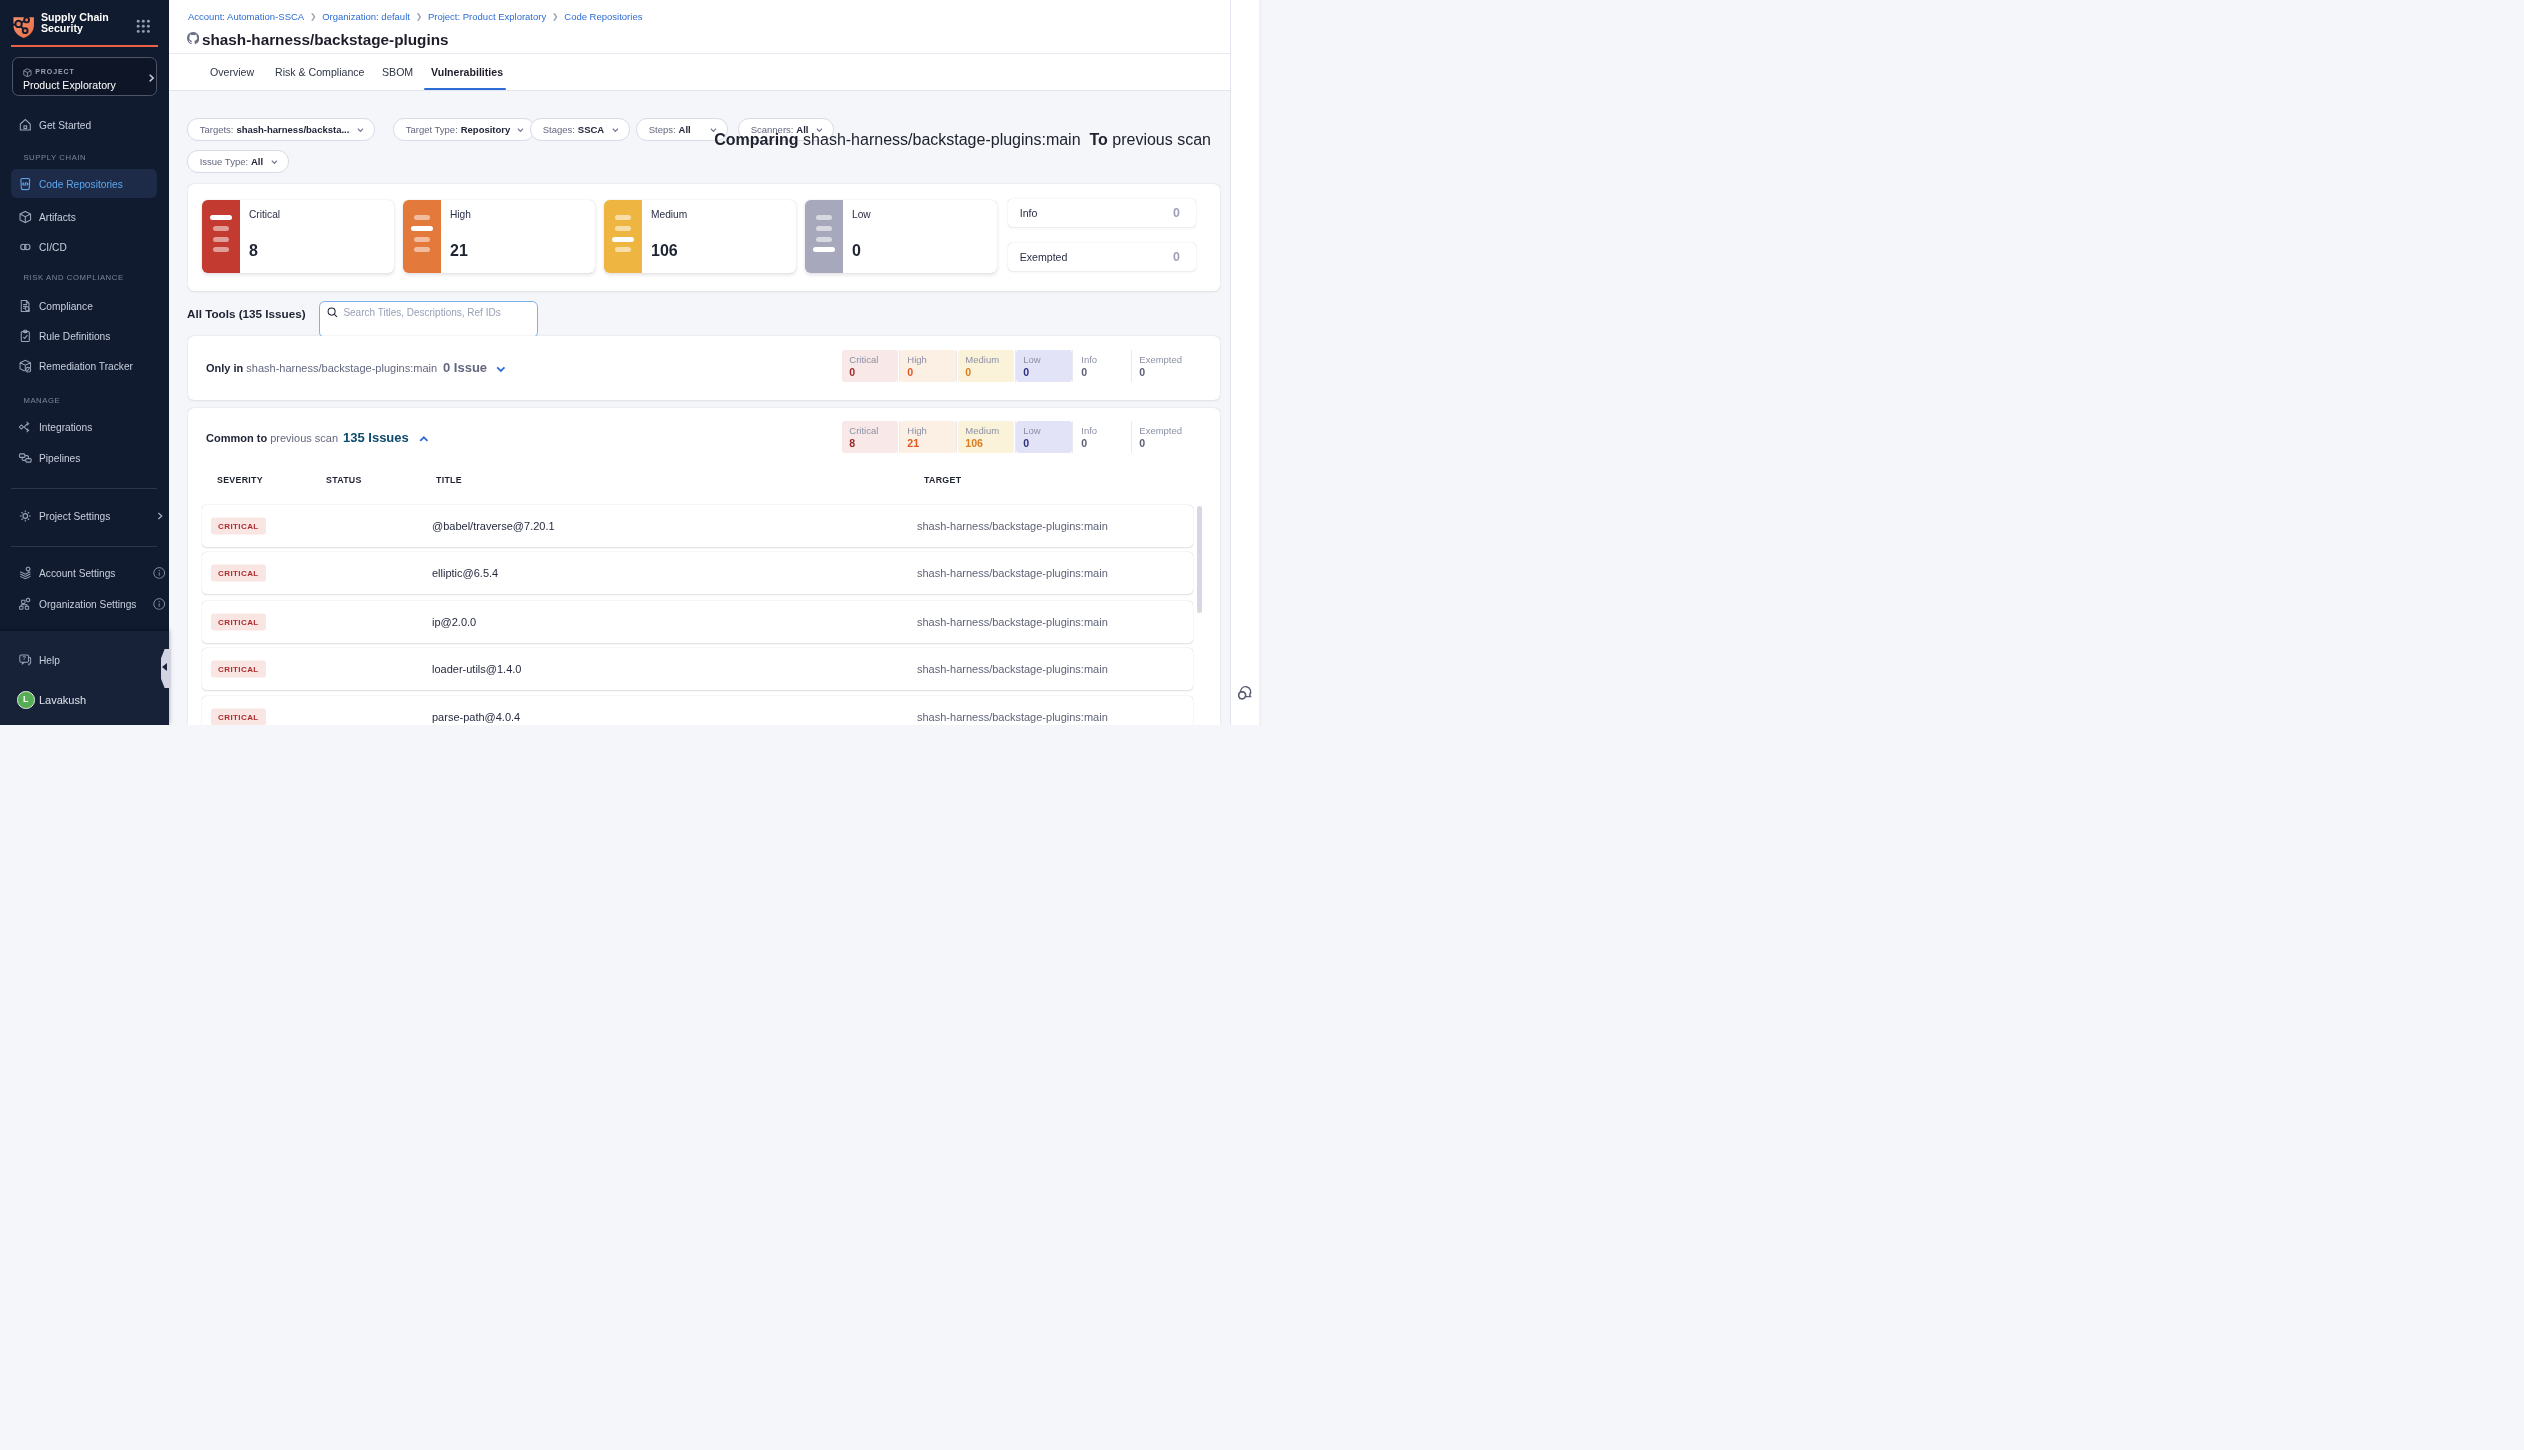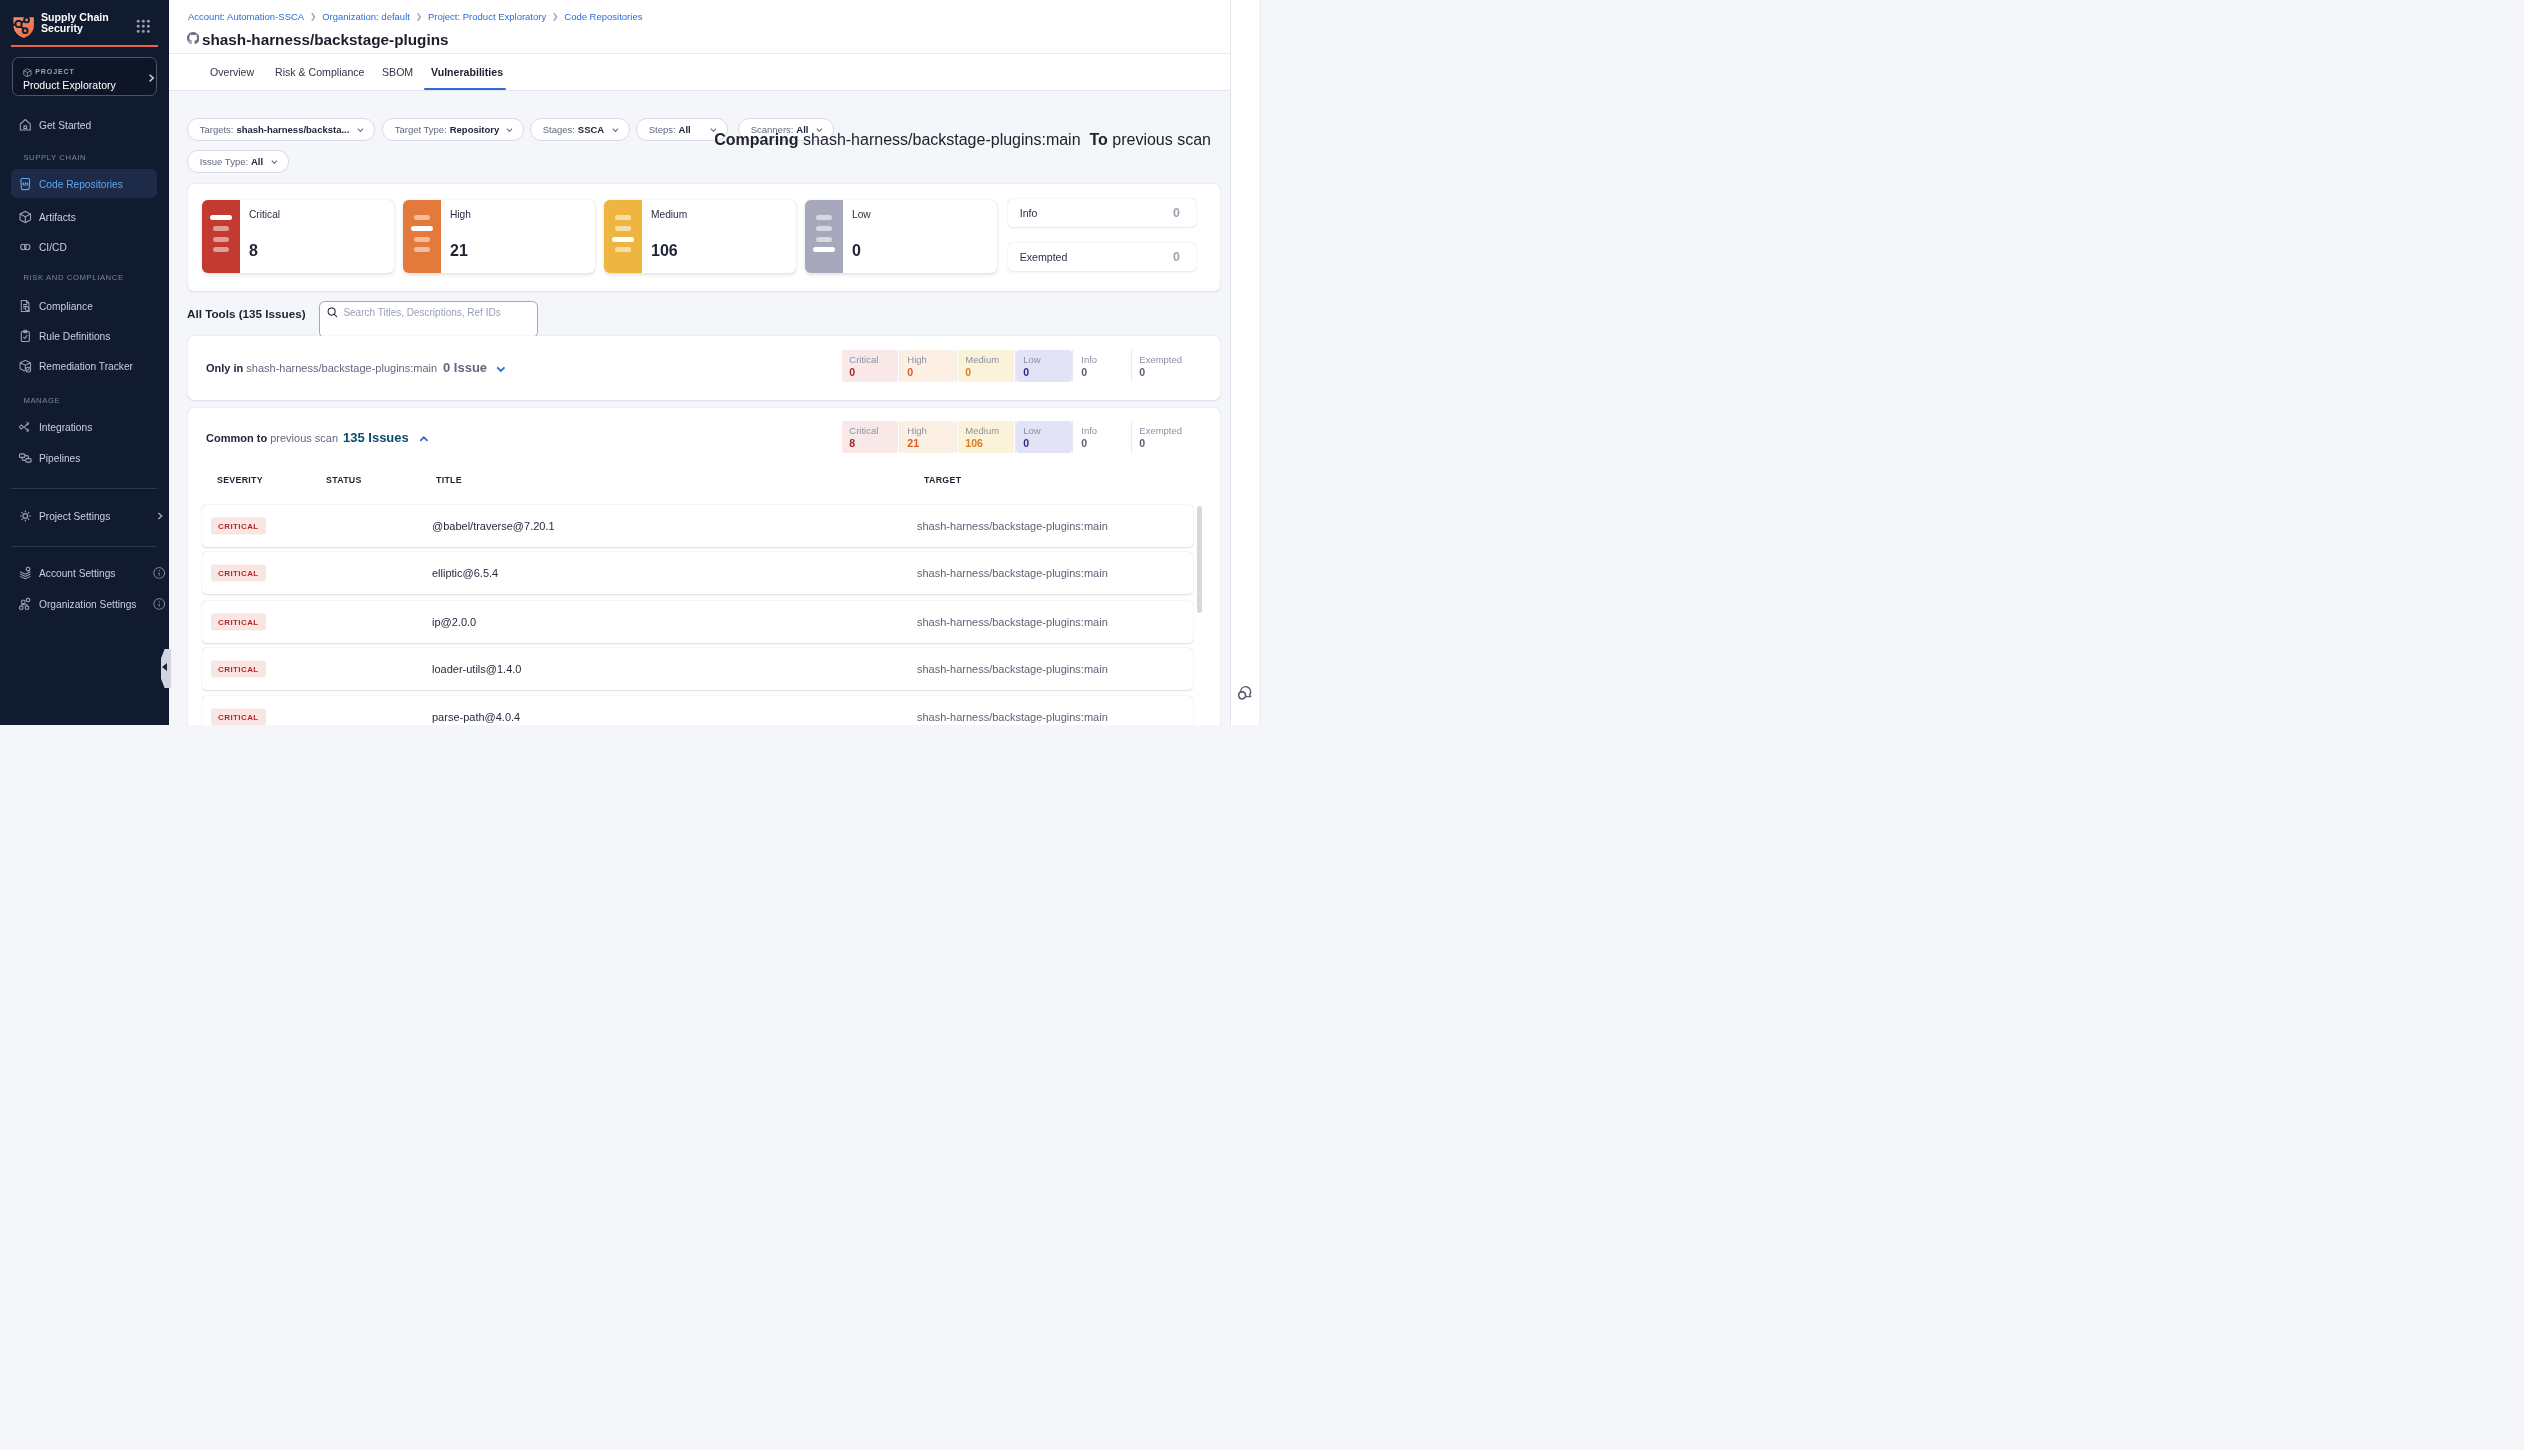--- a/index.html
+++ b/index.html
@@ -206,20 +206,34 @@
         <circle cx="13.8" cy="4.6" r="2.4"></circle>
         <path d="M13.8 1.6 V2.3 M13.8 6.9 V7.6 M10.8 4.6 H11.5 M16.1 4.6 H16.8"></path>
       </svg>
     <div class="lb">Organization Settings</div>
     <svg class="abs" style="right:17.5px;top:50%;transform:translateY(-50%)" width="12.4" height="12.4" viewBox="0 0 17 17" fill="none" stroke="#8a92a6" stroke-width="1.3">
         <circle cx="8.5" cy="8.5" r="7.4"></circle>
         <path d="M8.5 7.6 V12.2"></path>
         <circle cx="8.5" cy="5.2" r=".9" fill="#8a92a6" stroke="none"></circle>
       </svg>
   </div>
+  <div id="sidebot">
+    <div class="navrow" style="top:14.6px">
+      <svg class="ic" viewBox="0 0 20 20" fill="none" stroke="#9aa2b6" stroke-width="1.4">
+          <rect x="2.5" y="3" width="12" height="10" rx="2"></rect>
+          <path d="M6 13 L6 15.5 L9 13"></path>
+          <path d="M14.5 6.5 H16 C16.8 6.5 17.3 7 17.3 7.8 V14.2 L15 16.5 V14.8"></path>
+          <text x="8.5" y="10.6" font-size="8.5" font-weight="bold" fill="#9aa2b6" stroke="none" text-anchor="middle">?</text>
+        </svg>
+      <div class="lb">Help</div>
+    </div>
+    <div class="abs" style="left:17px;top:60px;width:17.5px;height:17.5px;border-radius:50%;background:#55ad55;border:1.1px solid #dfeede"></div>
+    <div class="abs" style="left:17px;top:60px;width:17.5px;height:17.5px;text-align:center;line-height:17.5px;font-size:8.8px;font-weight:700;color:#fff">L</div>
+    <div class="abs" style="left:39px;top:63px;font-size:11px;color:#dfe3ec">Lavakush</div>
+  </div>
 
   <div class="abs" style="left:161px;top:649px;width:10.2px;height:39px;background:#d2d4e2;clip-path:polygon(0 24%,36% 0,100% 0,100% 100%,36% 100%,0 76%)"></div>
   <div class="abs" style="left:162px;top:663px;width:0;height:0;border-top:4px solid transparent;border-bottom:4px solid transparent;border-right:5.1px solid #1b2436"></div>
 </div>
 
 <div id="rail"></div>
 <div id="railstrip"></div>
 <svg class="abs" style="left:1237px;top:685px" width="17.5" height="17.5" viewBox="0 0 24 24" fill="none" stroke="#5b5f75" stroke-width="1.9">
   <path d="M5.1 11.3 A7 7 0 1 1 17.3 13.6 L18.5 15.9 L10.9 15.9"></path>
   <circle cx="7" cy="14.1" r="4.8" fill="#fff"></circle>
@@ -240,21 +254,21 @@
 <div class="tab" style="left:210px">Overview</div>
 <div class="tab" style="left:275px">Risk &amp; Compliance</div>
 <div class="tab" style="left:382px">SBOM</div>
 <div class="tab" style="left:431px;font-weight:700;color:#1d1d2b">Vulnerabilities</div>
 <div class="abs" style="left:424px;top:88px;width:82px;height:2.2px;background:#2e6cd6;border-radius:1.5px"></div>
 
 <div class="pill" style="left:187px;top:118px;width:188px">Targets: <b>shash-harness/backsta...</b>
   <svg width="8.8" height="8.8" viewBox="0 0 12 12" fill="none" stroke="#6b7390" stroke-width="1.6">
       <path d="M2.5 4.2 L6 7.8 L9.5 4.2"></path>
     </svg></div>
-<div class="pill" style="left:382px;top:118px;width:142px">Target Type: <b>Repository</b>
+<div class="pill" style="left:393px;top:118px;width:142px">Target Type: <b>Repository</b>
   <svg width="8.8" height="8.8" viewBox="0 0 12 12" fill="none" stroke="#6b7390" stroke-width="1.6">
       <path d="M2.5 4.2 L6 7.8 L9.5 4.2"></path>
     </svg></div>
 <div class="pill" style="left:530px;top:118px;width:100px">Stages: <b>SSCA</b>
   <svg width="8.8" height="8.8" viewBox="0 0 12 12" fill="none" stroke="#6b7390" stroke-width="1.6">
       <path d="M2.5 4.2 L6 7.8 L9.5 4.2"></path>
     </svg></div>
 <div class="pill" style="left:636px;top:118px;width:92px">Steps: <b>All</b>
   <svg width="8.8" height="8.8" viewBox="0 0 12 12" fill="none" stroke="#6b7390" stroke-width="1.6">
       <path d="M2.5 4.2 L6 7.8 L9.5 4.2"></path>

